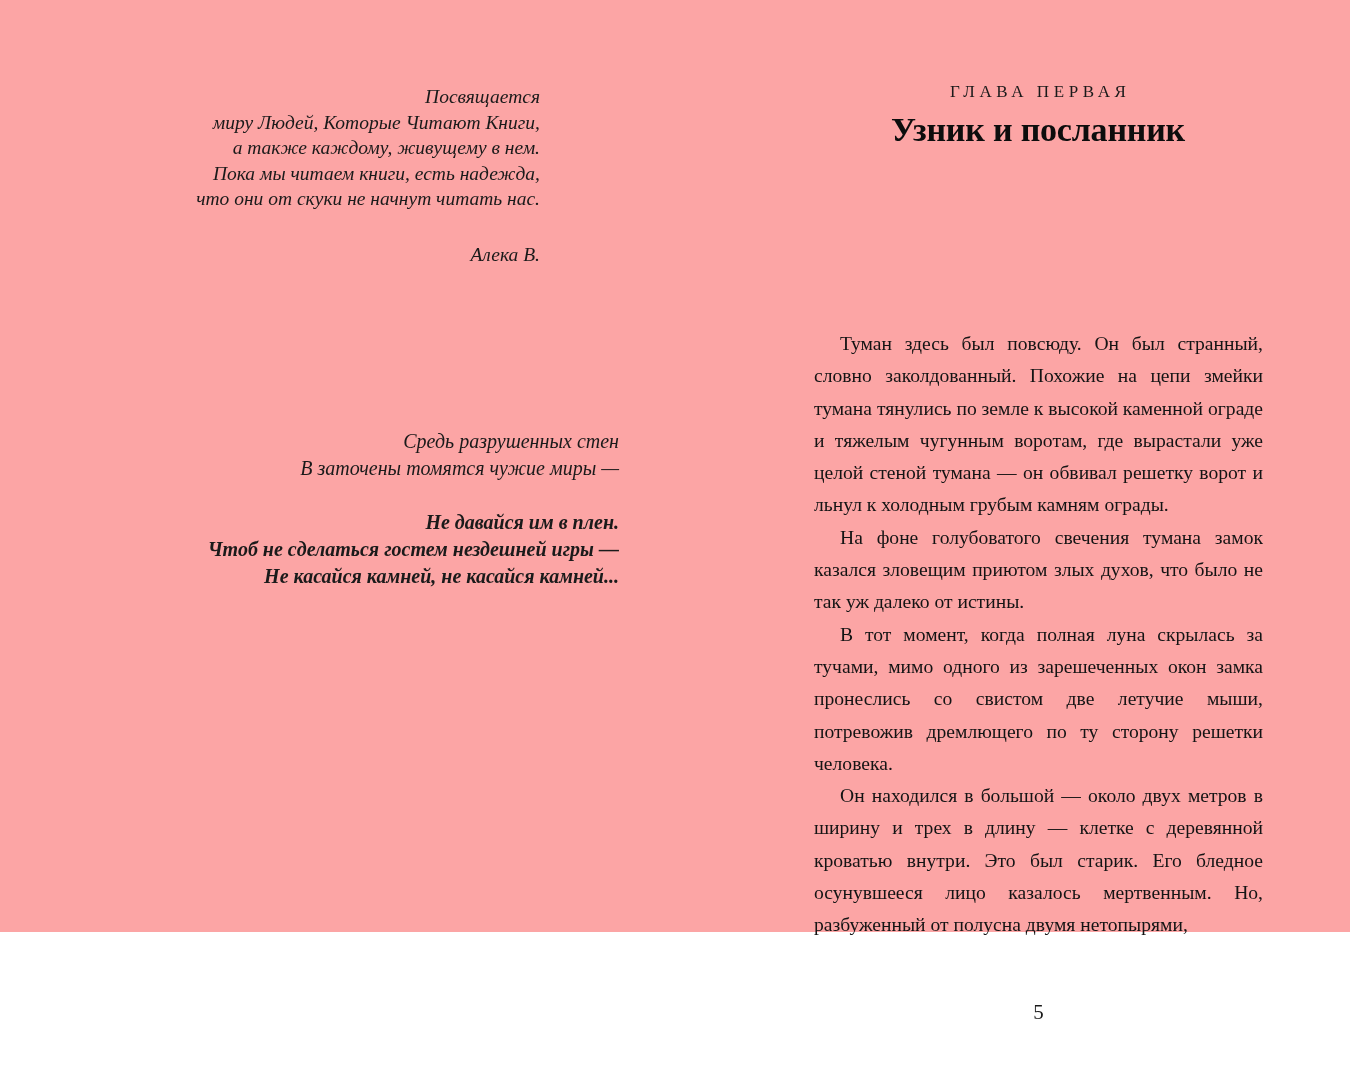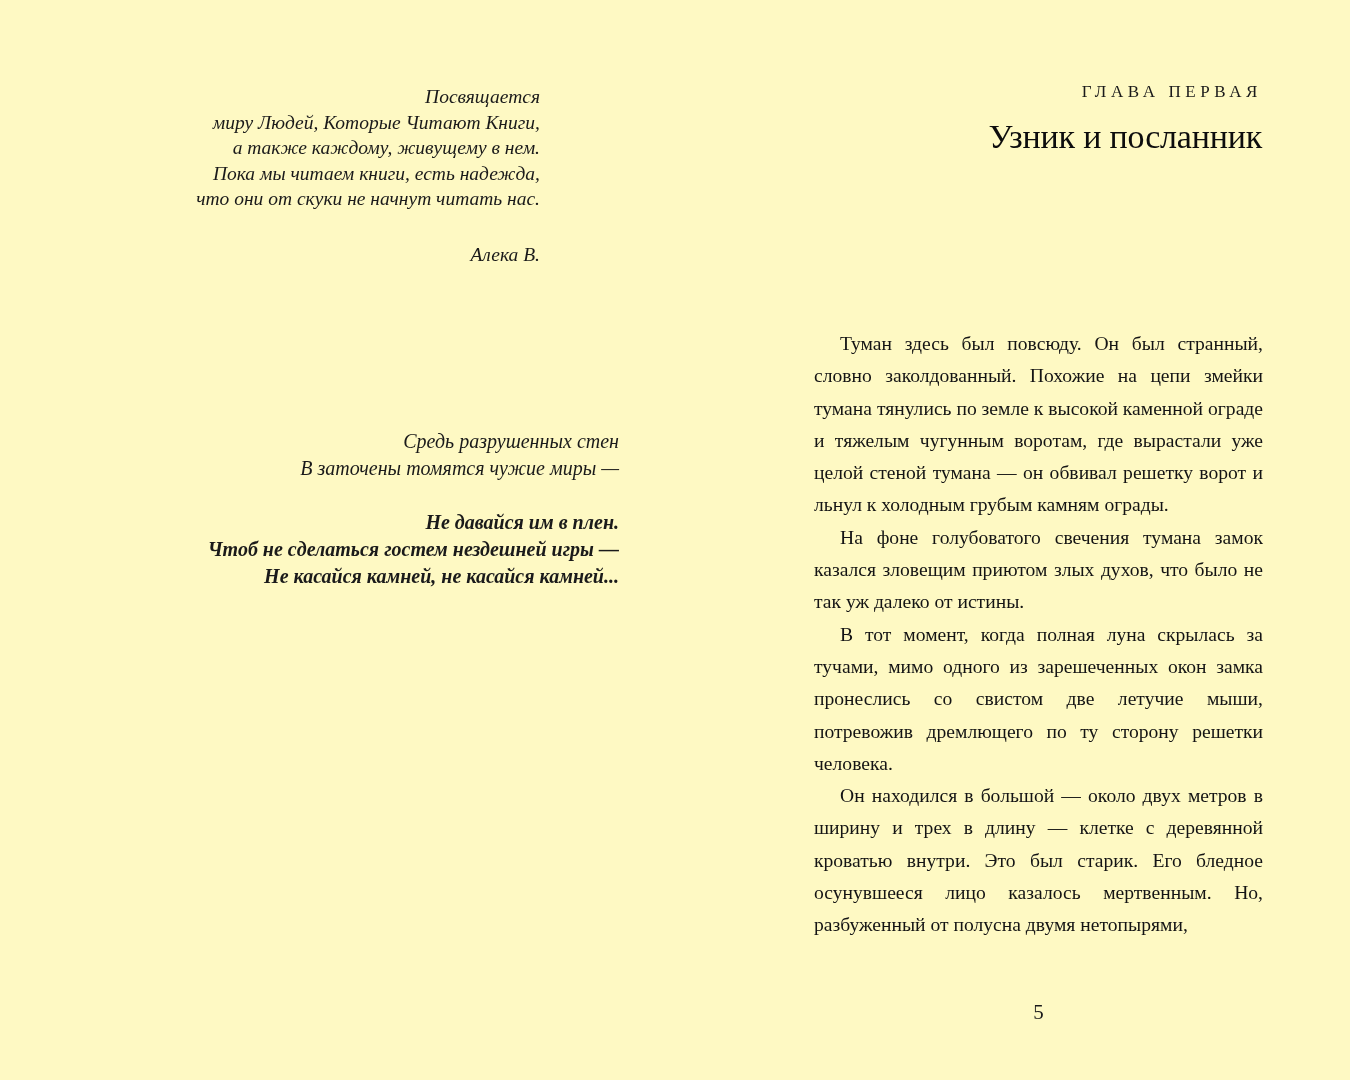--- a/index.html
+++ b/index.html
@@ -11,22 +11,22 @@
     width: 1350px;
     height: 1080px;
     font-family: "Liberation Serif", "DejaVu Serif", serif;
     color: #111111;
     overflow: hidden;
   }
 
   .spread {
     position: relative;
     width: 1350px;
-    height: 1080px;
-    background: #fef9c3;
+    height: 932px;
+    background: #fca5a5;
   }
 
   
   .page-left {
     position: absolute;
     left: 0;
     top: 0;
     width: 675px;
     height: 1080px;
   }
@@ -84,35 +84,35 @@
     top: 0;
     width: 675px;
     height: 1080px;
   }
 
   .chapter-head {
     position: absolute;
     left: 139px;
     top: 82px;
     width: 448px;
-    text-align: right;
+    text-align: center;
   }
   .chapter-label {
     display: block;
     font-size: 17px;
     letter-spacing: 4.6px;
     text-indent: 4.6px;
     color: #1a1a1a;
     text-transform: uppercase;
   }
   .chapter-title {
     display: block;
-    margin-top: 16px;
+    margin-top: 9px;
     font-size: 34px;
-    font-weight: normal;
+    font-weight: bold;
     color: #0d0d0d;
     letter-spacing: -0.2px;
   }
 
   .body-col {
     position: absolute;
     left: 139px;
     top: 328px;
     width: 449px;
     font-size: 19.6px;

